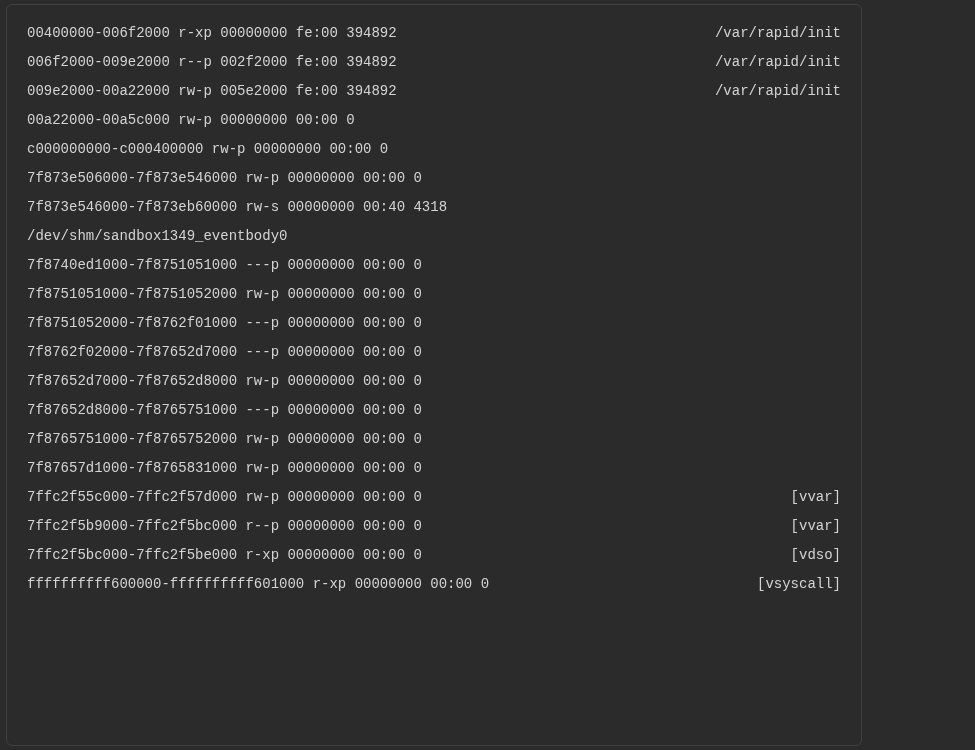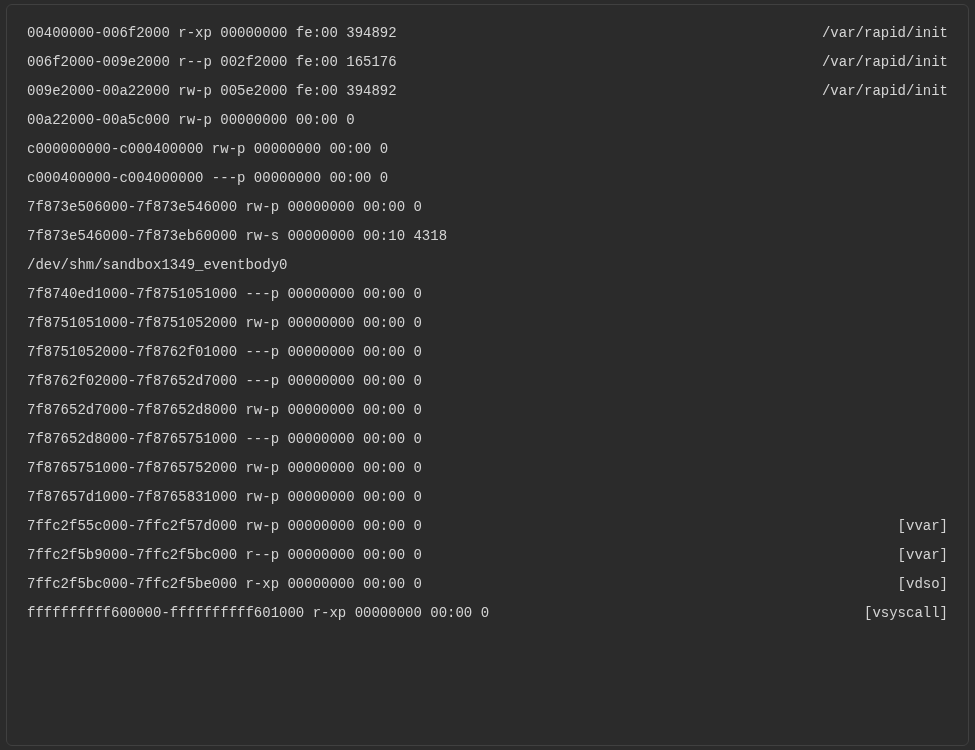--- a/index.html
+++ b/index.html
@@ -15,21 +15,21 @@
       padding: 0;
       width: 975px;
       height: 750px;
       overflow: hidden;
     }
     .terminal {
       background: #2b2b2b;
       border: 1px solid #404040;
       border-radius: 6px;
       padding: 14px 20px;
-      width: 963px;
+      width: 856px;
       height: 742px;
       margin: 4px 6px;
     }
     .line {
       display: flex;
       line-height: 29px;
       white-space: pre;
     }
     .left {
       flex: 0 0 auto;
@@ -41,27 +41,26 @@
     .wrapped {
       line-height: 29px;
       white-space: pre;
     }
   </style>
 </head>
 <body>
 
 <div class="terminal" id="terminal-container">
 <div class="line"><span class="left">00400000-006f2000 r-xp 00000000 fe:00 394892</span><span class="right">/var/rapid/init</span></div>
-    <div class="line"><span class="left">006f2000-009e2000 r--p 002f2000 fe:00 165176</span><span class="right">/var/rapid/init</span></div>
+    <div class="line"><span class="left">006f2000-009e2000 r--p 002f2000 fe:00 394892</span><span class="right">/var/rapid/init</span></div>
     <div class="line"><span class="left">009e2000-00a22000 rw-p 005e2000 fe:00 394892</span><span class="right">/var/rapid/init</span></div>
     <div class="line"><span class="left">00a22000-00a5c000 rw-p 00000000 00:00 0</span></div>
     <div class="line"><span class="left">c000000000-c000400000 rw-p 00000000 00:00 0</span></div>
-    <div class="line"><span class="left">c000400000-c004000000 ---p 00000000 00:00 0</span></div>
     <div class="line"><span class="left">7f873e506000-7f873e546000 rw-p 00000000 00:00 0</span></div>
-    <div class="line"><span class="left">7f873e546000-7f873eb60000 rw-s 00000000 00:10 4318</span></div>
+    <div class="line"><span class="left">7f873e546000-7f873eb60000 rw-s 00000000 00:40 4318</span></div>
     <div class="wrapped">/dev/shm/sandbox1349_eventbody0</div>
     <div class="line"><span class="left">7f8740ed1000-7f8751051000 ---p 00000000 00:00 0</span></div>
     <div class="line"><span class="left">7f8751051000-7f8751052000 rw-p 00000000 00:00 0</span></div>
     <div class="line"><span class="left">7f8751052000-7f8762f01000 ---p 00000000 00:00 0</span></div>
     <div class="line"><span class="left">7f8762f02000-7f87652d7000 ---p 00000000 00:00 0</span></div>
     <div class="line"><span class="left">7f87652d7000-7f87652d8000 rw-p 00000000 00:00 0</span></div>
     <div class="line"><span class="left">7f87652d8000-7f8765751000 ---p 00000000 00:00 0</span></div>
     <div class="line"><span class="left">7f8765751000-7f8765752000 rw-p 00000000 00:00 0</span></div>
     <div class="line"><span class="left">7f87657d1000-7f8765831000 rw-p 00000000 00:00 0</span></div>
     <div class="line"><span class="left">7ffc2f55c000-7ffc2f57d000 rw-p 00000000 00:00 0</span><span class="right">[vvar]</span></div>

